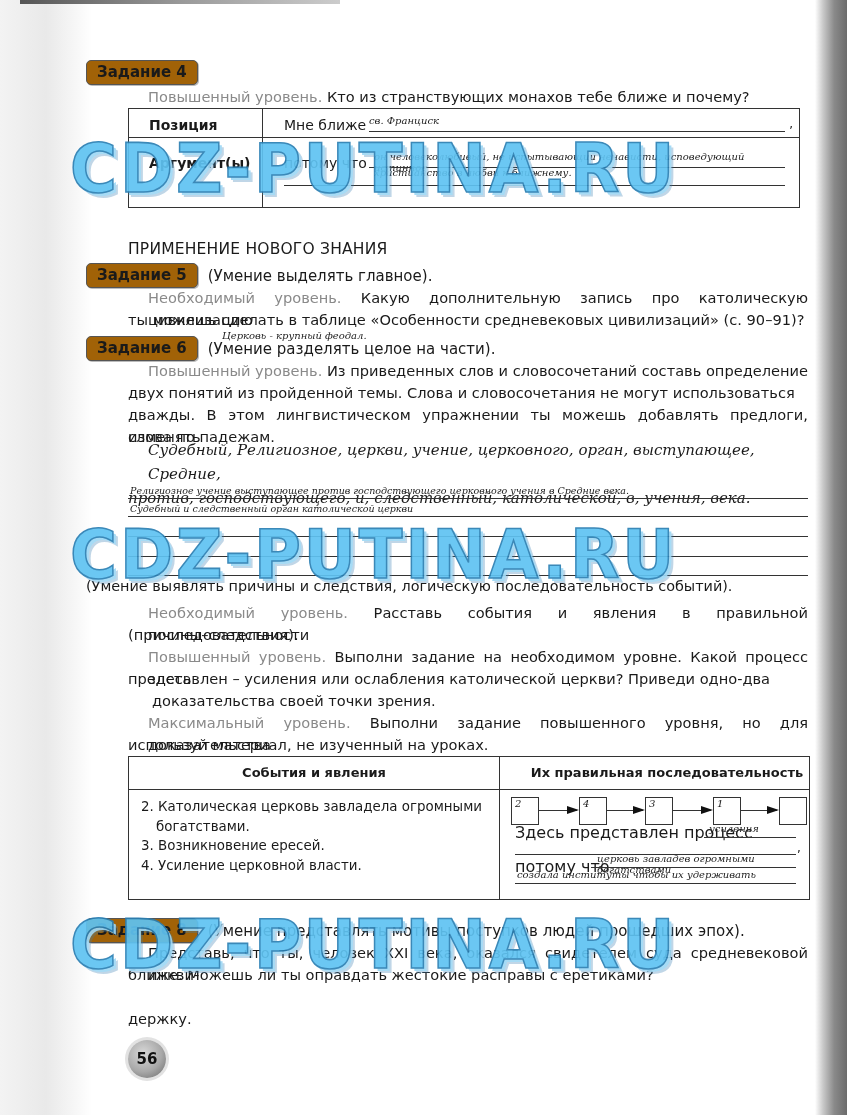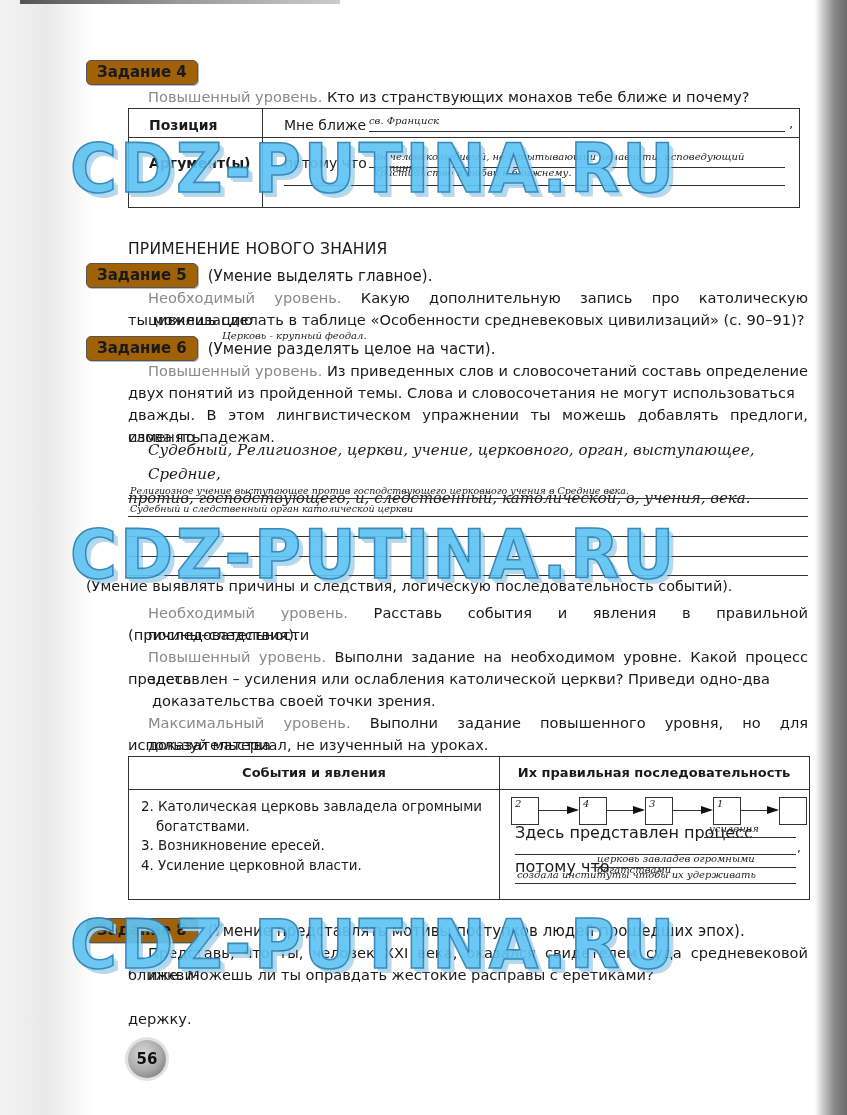--- a/index.html
+++ b/index.html
@@ -166,21 +166,21 @@
   <div class="para" style="left:148px; top:712px; width:660px;">
     <span class="level">Максимальный уровень.</span>
     <span>Выполни задание повышенного уровня, но для доказательства</span>
   </div>
   <div class="para" style="left:128px; top:734px; width:680px;">используй материал, не изученный на уроках.</div>
 
   <div class="t7" style="top:756px;">
     <div class="vline"></div>
     <div class="hline"></div>
     <div class="th" style="left:0; width:370px;">События и явления</div>
-    <div class="th" style="left:370px; width:310px;">Их правильная последовательность</div>
+    <div class="th" style="left:370px; width:310px;padding-left:13px;">Их правильная последовательность</div>
 
     <ul class="events">
       <li>2. Католическая церковь завладела огромными</li>
       <li style="padding-left:15px;">    богатствами.</li>
       <li>3. Возникновение ересей.</li>
       <li>4. Усиление церковной власти.</li>
     </ul>
 
     <div class="seq">
       <div class="sbox" style="left:0;">

